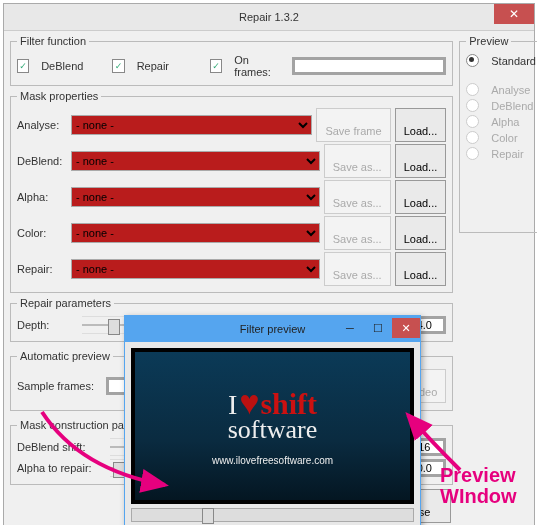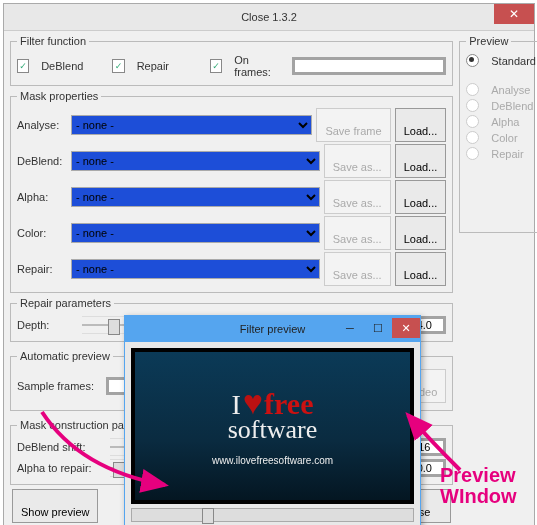--- a/index.html
+++ b/index.html
@@ -12,21 +12,21 @@
   .left-col{flex:1}
   .right-col{width:80px}
   .row{display:flex;align-items:center;gap:12px;margin:3px 0}
   .chk{width:12px;height:12px;border:1px solid #888;background:#fff;display:inline-flex;align-items:center;justify-content:center;font-size:9px}
   .chk.on::after{content:"✓";color:#3a7}
   .radio{width:11px;height:11px;border:1px solid #888;border-radius:50%;background:#fff;display:inline-block;position:relative}
   .radio.on::after{content:"";position:absolute;left:2px;top:2px;width:5px;height:5px;background:#333;border-radius:50%}
   .radio.dis{border-color:#ccc}
   label.dis{color:#aaa}
   input[type=text]{height:18px;border:3px solid #a3a3a3;font-size:11px;padding:0 3px;box-sizing:border-box}
-  select{height:20px;border:1px solid #aaa;font-size:11px;flex:1;background:#1d4ed8}
+  select{height:20px;border:1px solid #aaa;font-size:11px;flex:1;background:#b91c1c}
   button{height:21px;font-size:11px;background:#eaeaea;border:1px solid #999;padding:16px 8px;cursor:default}
   button.disabled{color:#aaa;border-color:#ccc;background:#f3f3f3}
   .mask-row{display:flex;align-items:center;gap:4px;margin:2px 0}
   .mask-row .lbl{width:50px}
   .slider{flex:1;height:16px;position:relative;border-top:1px solid #ddd;border-bottom:1px solid #ddd;margin:0 3px}
   .slider::before{content:"";position:absolute;left:0;right:0;top:7px;height:2px;background:#bbb}
   .thumb{position:absolute;top:2px;width:10px;height:14px;background:#ddd;border:1px solid #888}
   .valbox{width:44px;text-align:center}
 
   .preview-win{position:absolute;left:124px;top:315px;width:295px;background:#e8e8e8;border:1px solid #55a5ef;box-shadow:2px 2px 6px rgba(0,0,0,.3)}
@@ -49,21 +49,21 @@
 
   .annot{position:absolute;color:#e6007e;font-family:Arial;font-size:20px;font-weight:bold;line-height:1.05}
 
   svg.arrow{position:absolute;pointer-events:none}
 </style>
 </head>
 <body>
 
 <div class="main-win">
   <div class="titlebar">
-    <span>Close 1.3.2</span>
+    <span>Repair 1.3.2</span>
     <div class="close">✕</div>
   </div>
 
   <div class="content">
     <div class="left-col">
       <fieldset>
         <legend>Filter function</legend>
         <div class="row">
           <span class="chk on"></span>
           <span>DeBlend</span>
@@ -150,21 +150,20 @@
         <div class="row">
           <span style="width:78px">Alpha to repair:</span>
           <div class="slider">
               <div class="thumb" style="left:1%"></div>
             </div>
           <input class="valbox" type="text" value="0.0" style="">
         </div>
       </fieldset>
 
       <div class="row" style="margin:4px 8px 8px">
-        <button>Show preview</button>
         <span style="flex:1"></span>
         <button style="width:70px">Close</button>
       </div>
     </div>
 
     <div class="right-col">
       <fieldset style="margin-left:0;height:188px">
         <legend>Preview</legend>
         <div class="row">
             <span class="radio on"></span>
@@ -202,21 +201,21 @@
     <div class="pv-btn pv-min">─</div>
     <div class="pv-btn pv-max">☐</div>
     <div class="pv-btn pv-close">✕</div>
   </div>
   <div class="pv-body">
     <div class="video">
       <div class="video-inner">
         <div class="logo">
           <span class="i">I</span>
           <span class="heart">♥</span>
-          <span class="free">free</span>
+          <span class="free">shift</span>
         </div>
         <div class="soft">software</div>
         <div class="url">www.ilovefreesoftware.com</div>
       </div>
     </div>
     <div class="seek">
         <div class="thumb"></div>
       </div>
   </div>
 </div>

